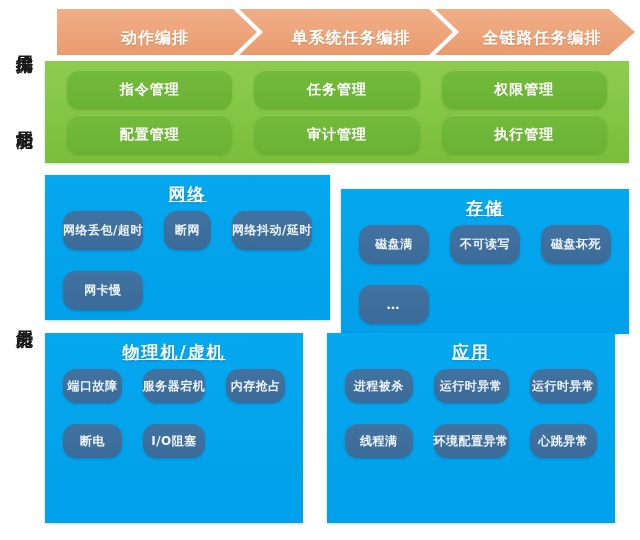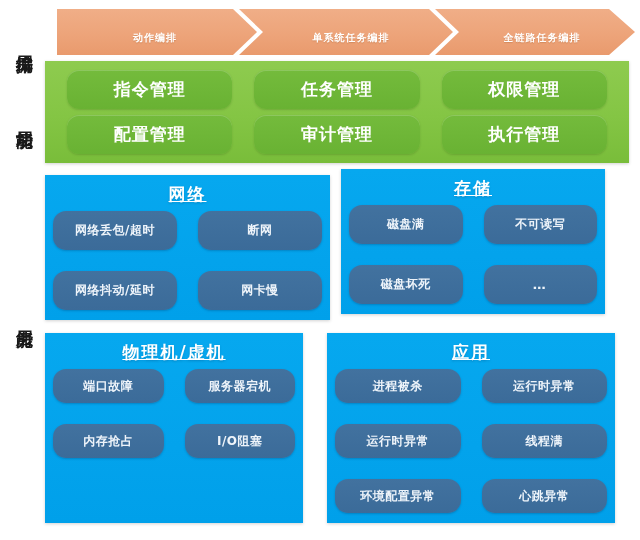--- a/index.html
+++ b/index.html
@@ -39,21 +39,21 @@
     position: absolute;
     left: 57px; top: 9px;
     width: 578px; height: 46px;
   }
   #arrow-banner svg { display: block; width: 578px; height: 46px; }
   .banner-label {
     position: absolute;
     top: 0; height: 58px;
     display: flex; align-items: center; justify-content: center;
     color: #ffffff;
-    font-size: 10px;
+    font-size: 16px;
     font-weight: 600;
     letter-spacing: 1px;
     text-shadow: 0 1px 1px rgba(140,70,20,0.25);
     white-space: nowrap;
   }
   #banner-seg-0 { left: 0px;   width: 196px; }
   #banner-seg-1 { left: 196px; width: 196px; }
   #banner-seg-2 { left: 392px; width: 186px; }
 
   
@@ -73,58 +73,58 @@
     column-gap: 22px;
     row-gap: 6px;
     padding: 9px 22px;
     box-sizing: border-box;
   }
   .green-pill {
     background: linear-gradient(180deg, #74bb3c 0%, #69b233 100%);
     border-radius: 12px;
     display: flex; align-items: center; justify-content: center;
     color: #ffffff;
-    font-size: 17px;
+    font-size: 14px;
     font-weight: 600;
     letter-spacing: 1px;
     box-shadow: inset 0 1px 0 rgba(255,255,255,0.18), 0 1px 2px rgba(60,100,30,0.28);
     white-space: nowrap;
   }
 
   
   .blue-panel {
     position: absolute;
     background: linear-gradient(180deg, #06a8ef 0%, #03a3ec 60%, #00a0ea 100%);
     box-shadow: 0 1px 3px rgba(0,0,0,0.18);
   }
   #panel-network  { left: 45px;  top: 175px; width: 285px; height: 145px; }
-  #panel-storage  { left: 341px; top: 169px; width: 264px; height: 145px; }
+  #panel-storage  { left: 341px; top: 189px; width: 288px; height: 145px; }
   #panel-machine  { left: 45px;  top: 333px; width: 258px; height: 190px; }
   #panel-app      { left: 327px; top: 333px; width: 288px; height: 190px; }
 
   .panel-title {
     position: absolute;
     left: 0; right: 0; top: 8px;
     text-align: center;
     color: #ffffff;
     font-size: 17px;
     font-weight: 700;
     letter-spacing: 2px;
     text-shadow: 0 1px 2px rgba(0,70,120,0.25);
     white-space: nowrap;
     text-decoration: underline;
   }
   .pill-grid {
     position: absolute;
     left: 0; right: 0; top: 36px; bottom: 10px;
     display: grid;
-    grid-template-columns: 1fr 1fr;
+    grid-template-columns: 1fr 1fr 1fr;
     column-gap: 16px;
     row-gap: 9px;
-    padding: 0 8px;
+    padding: 0 18px;
     box-sizing: border-box;
     gap: 21px;
   }
   .pill-grid.rows-2 { grid-template-rows: repeat(2, 1fr); }
   .pill-grid.rows-3 { grid-template-rows: repeat(3, 1fr); }
 
   .blue-pill {
     background: linear-gradient(180deg, #42729f 0%, #3b6b99 100%);
     border-radius: 13px;
     display: flex; align-items: center; justify-content: center;
@@ -200,20 +200,21 @@
       <div class="blue-pill ellipsis">…</div>
     </div>
   </div>
 
   <div class="blue-panel" id="panel-machine">
     <div class="panel-title">物理机/虚机</div>
     <div class="pill-grid rows-3">
       <div class="blue-pill">端口故障</div>
       <div class="blue-pill">服务器宕机</div>
       <div class="blue-pill">内存抢占</div>
+      <div class="blue-pill">断电</div>
       <div class="blue-pill">I/O阻塞</div>
     </div>
   </div>
 
   <div class="blue-panel" id="panel-app">
     <div class="panel-title">应用</div>
     <div class="pill-grid rows-3">
       <div class="blue-pill">进程被杀</div>
       <div class="blue-pill">运行时异常</div>
       <div class="blue-pill">运行时异常</div>

